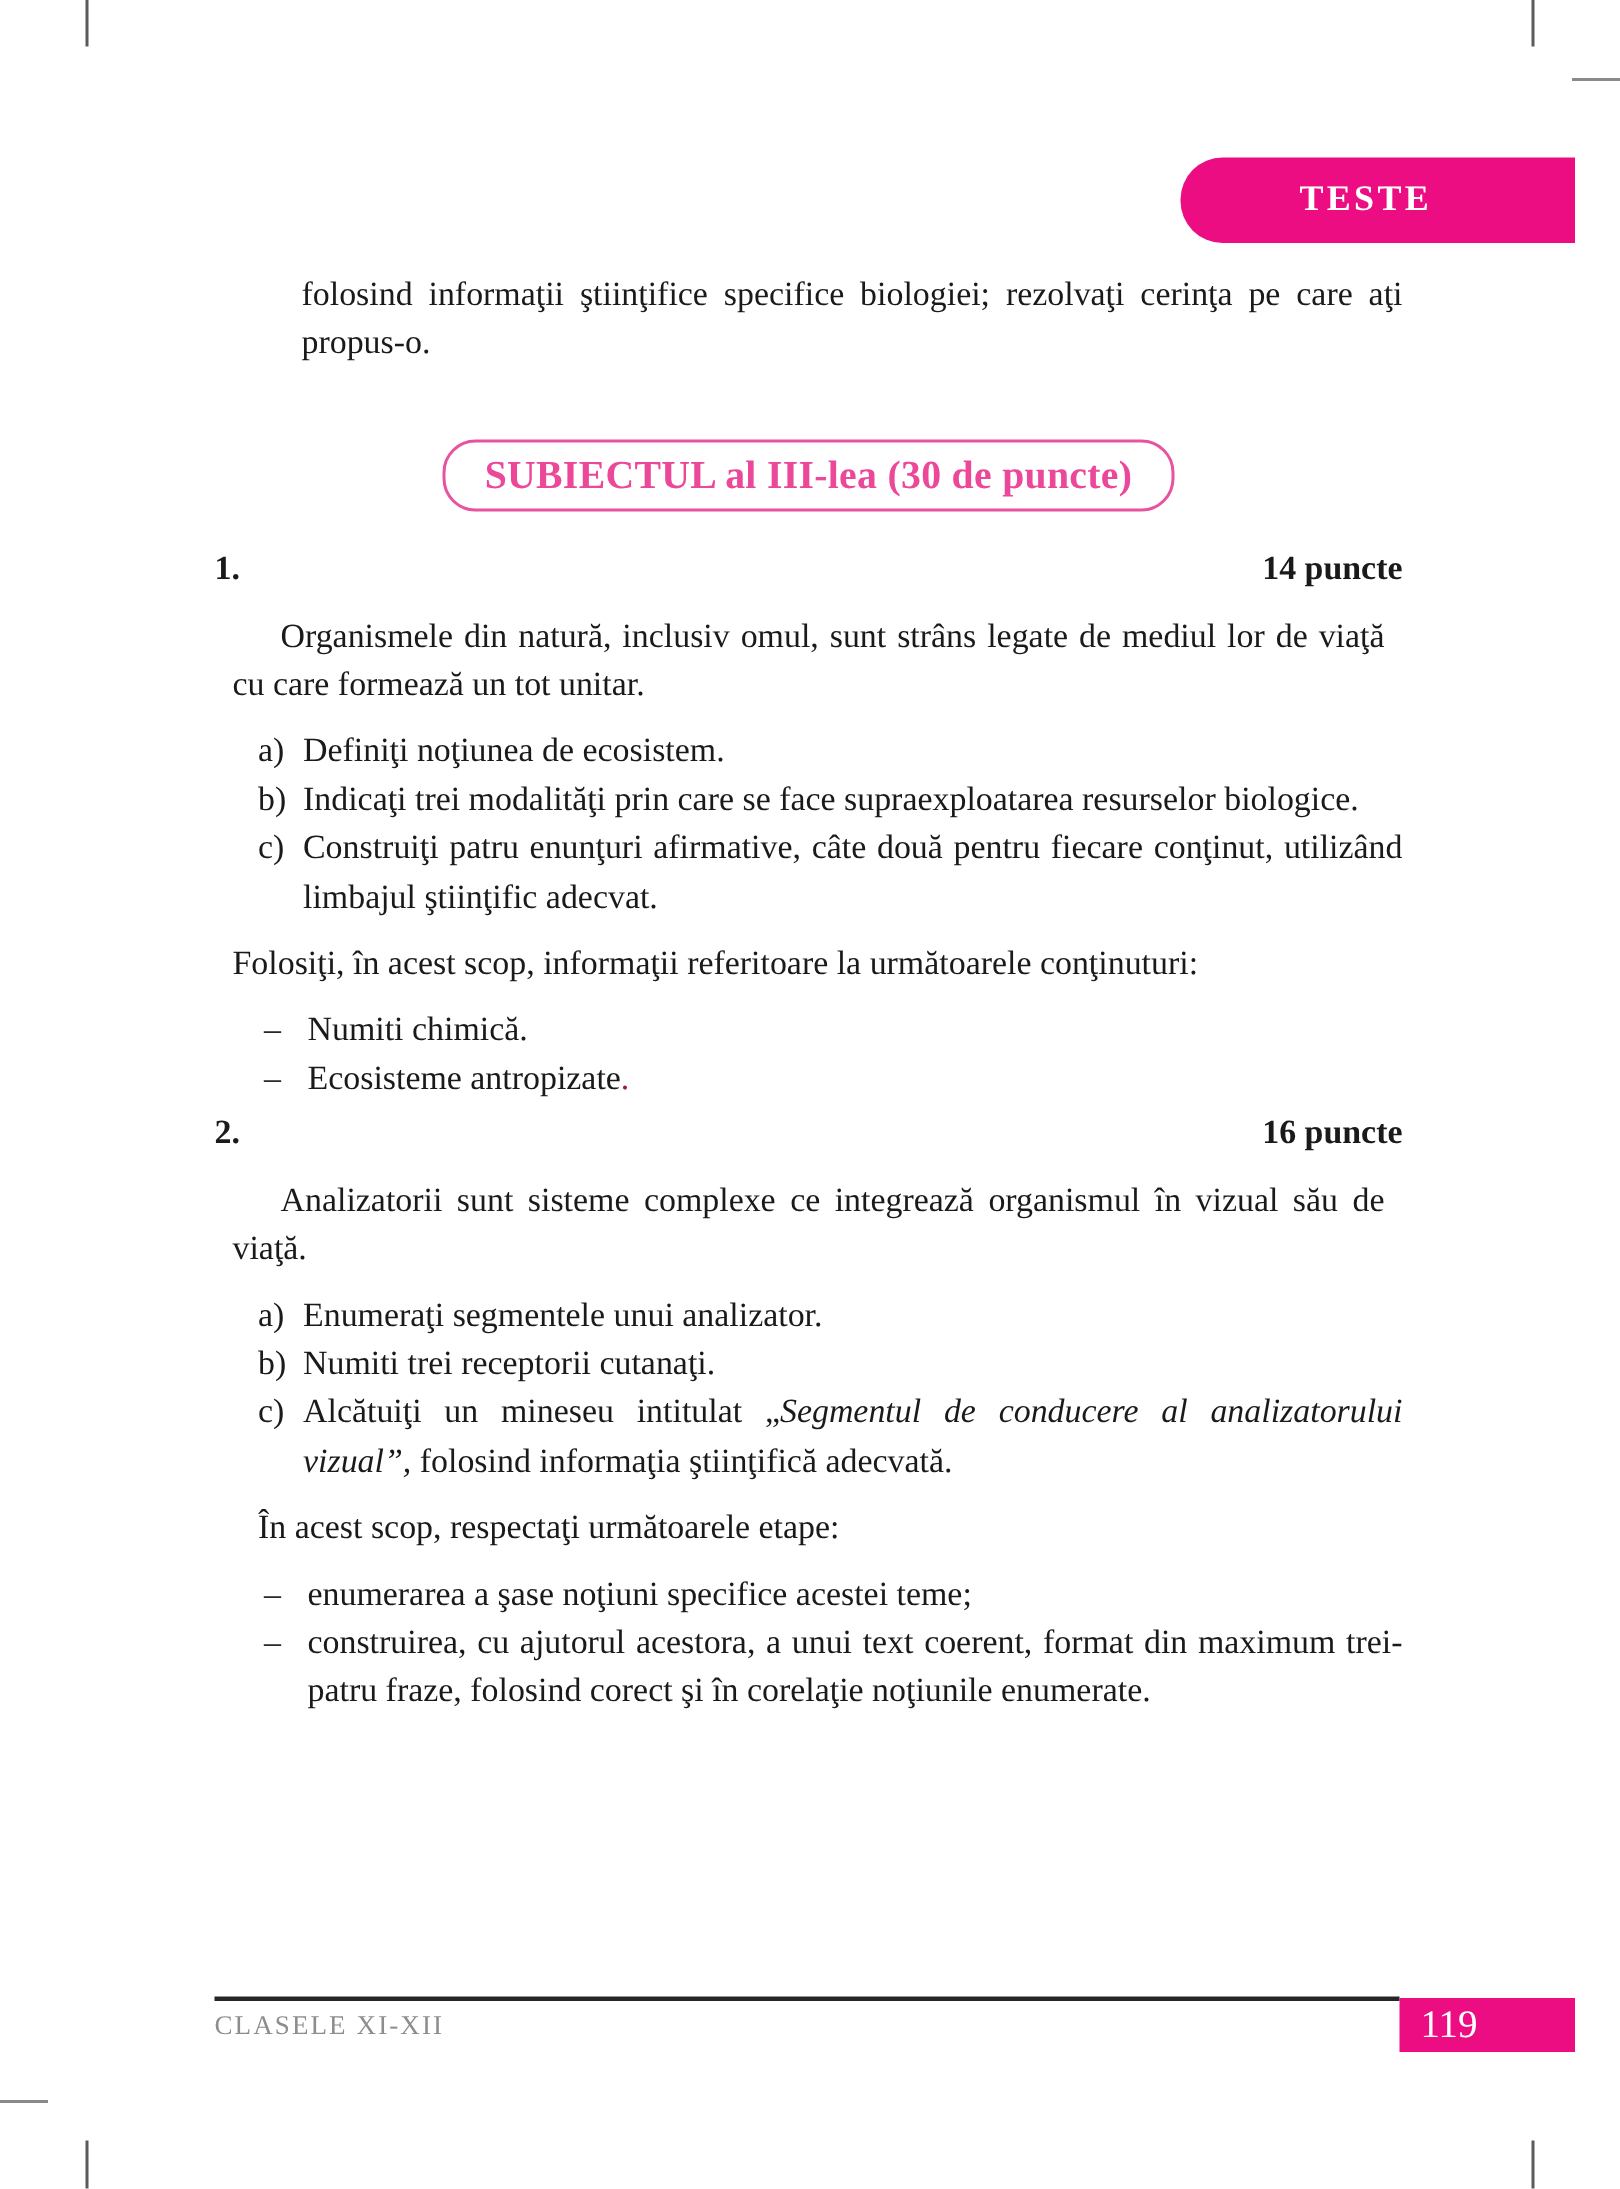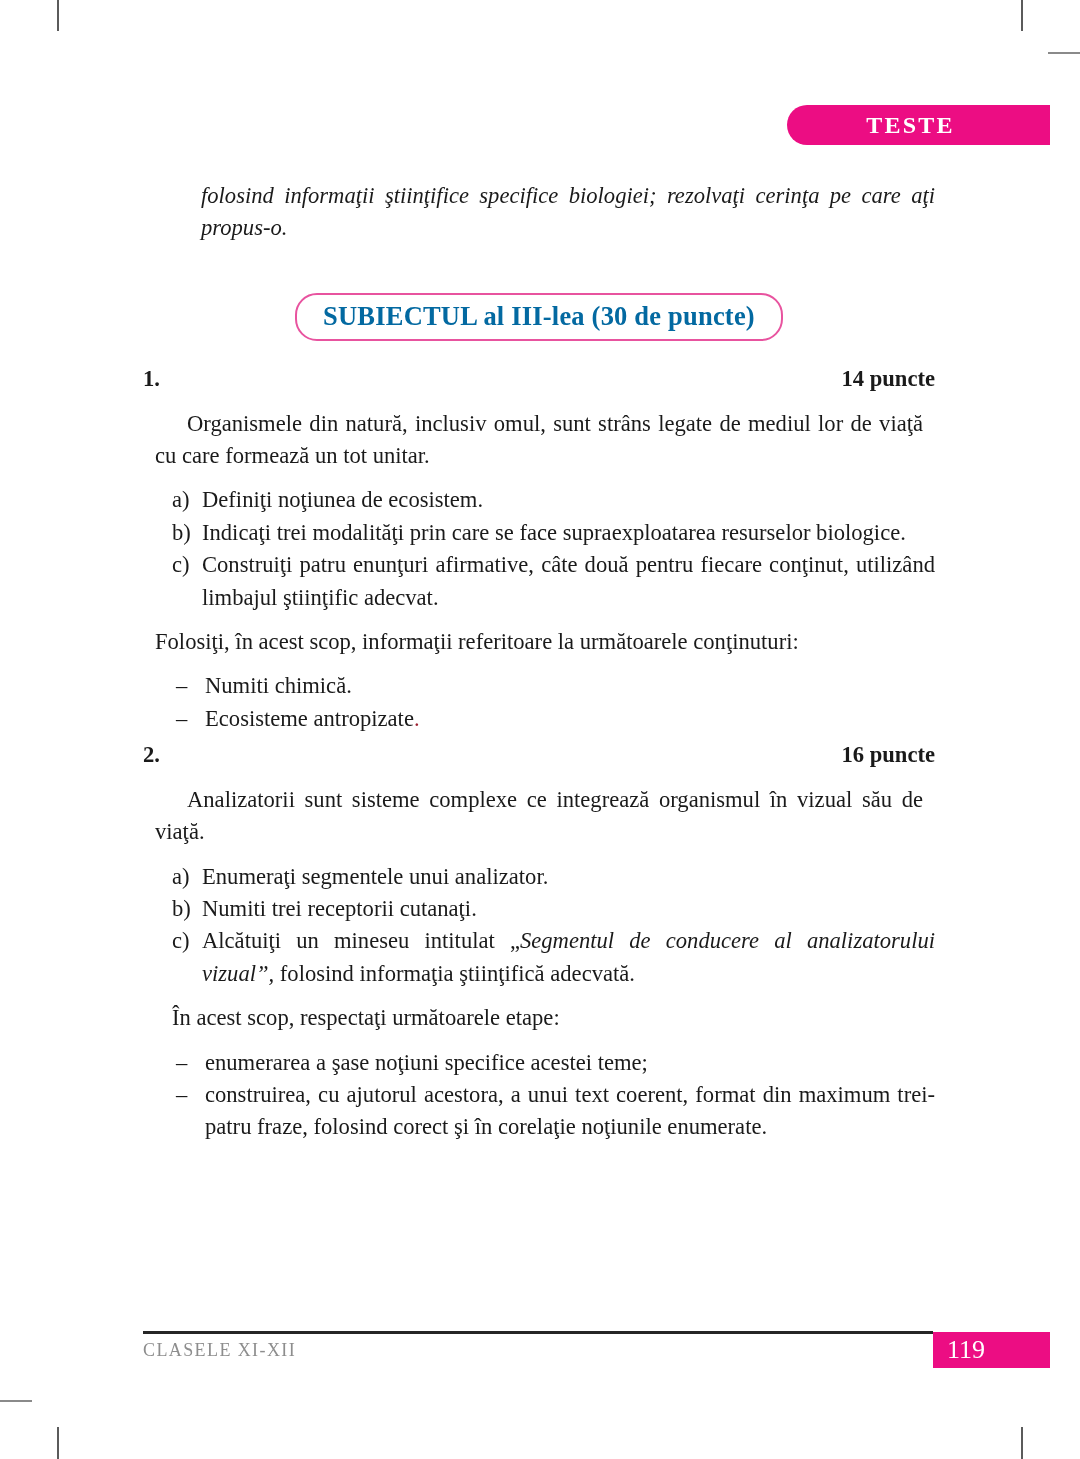--- a/index.html
+++ b/index.html
@@ -33,21 +33,21 @@
   .cm-br { left: 1021px; top: 1427px; height: 32px; }
   .cm-tr-h { left: 1048px; top: 52px; width: 32px; }
   .cm-bl-h { left: 0px;  top: 1400px; width: 32px; }
 
   
   .teste-badge {
     position: absolute;
     left: 787px;
     top: 105px;
     width: 263px;
-    height: 40px;
+    height: 57px;
     background: #ec0d83;
     border-radius: 28px 0 0 28px;
     box-sizing: border-box;
     display: flex;
     align-items: center;
     justify-content: center;
     padding-right: 16px;
   }
   .teste-badge .label {
     color: #ffffff;
@@ -73,37 +73,36 @@
     text-justify: inter-word;
   }
   p.para.indent { text-indent: 32px; }
   p.para.noj { text-align: left; }
 
   .intro-para {
     margin: 0 0 0 58px;
     width: 734px;
     text-align: justify;
     line-height: 32.4px;
-    font-style: italic;
   }
 
   
   .subject-wrap {
     margin-top: 48px;
     display: flex;
     justify-content: center;
   }
   .subject-pill {
     border: 2px solid #e8539f;
     border-radius: 22px;
     padding: 5px 26px 7px 26px;
     font-weight: bold;
     font-size: 26.5px;
     letter-spacing: 0.2px;
-    color: #0369a1;
+    color: #ec4899;
     white-space: nowrap;
   }
 
   
   .q-head {
     display: flex;
     justify-content: space-between;
     align-items: baseline;
     font-weight: bold;
     font-size: 22.6px;

